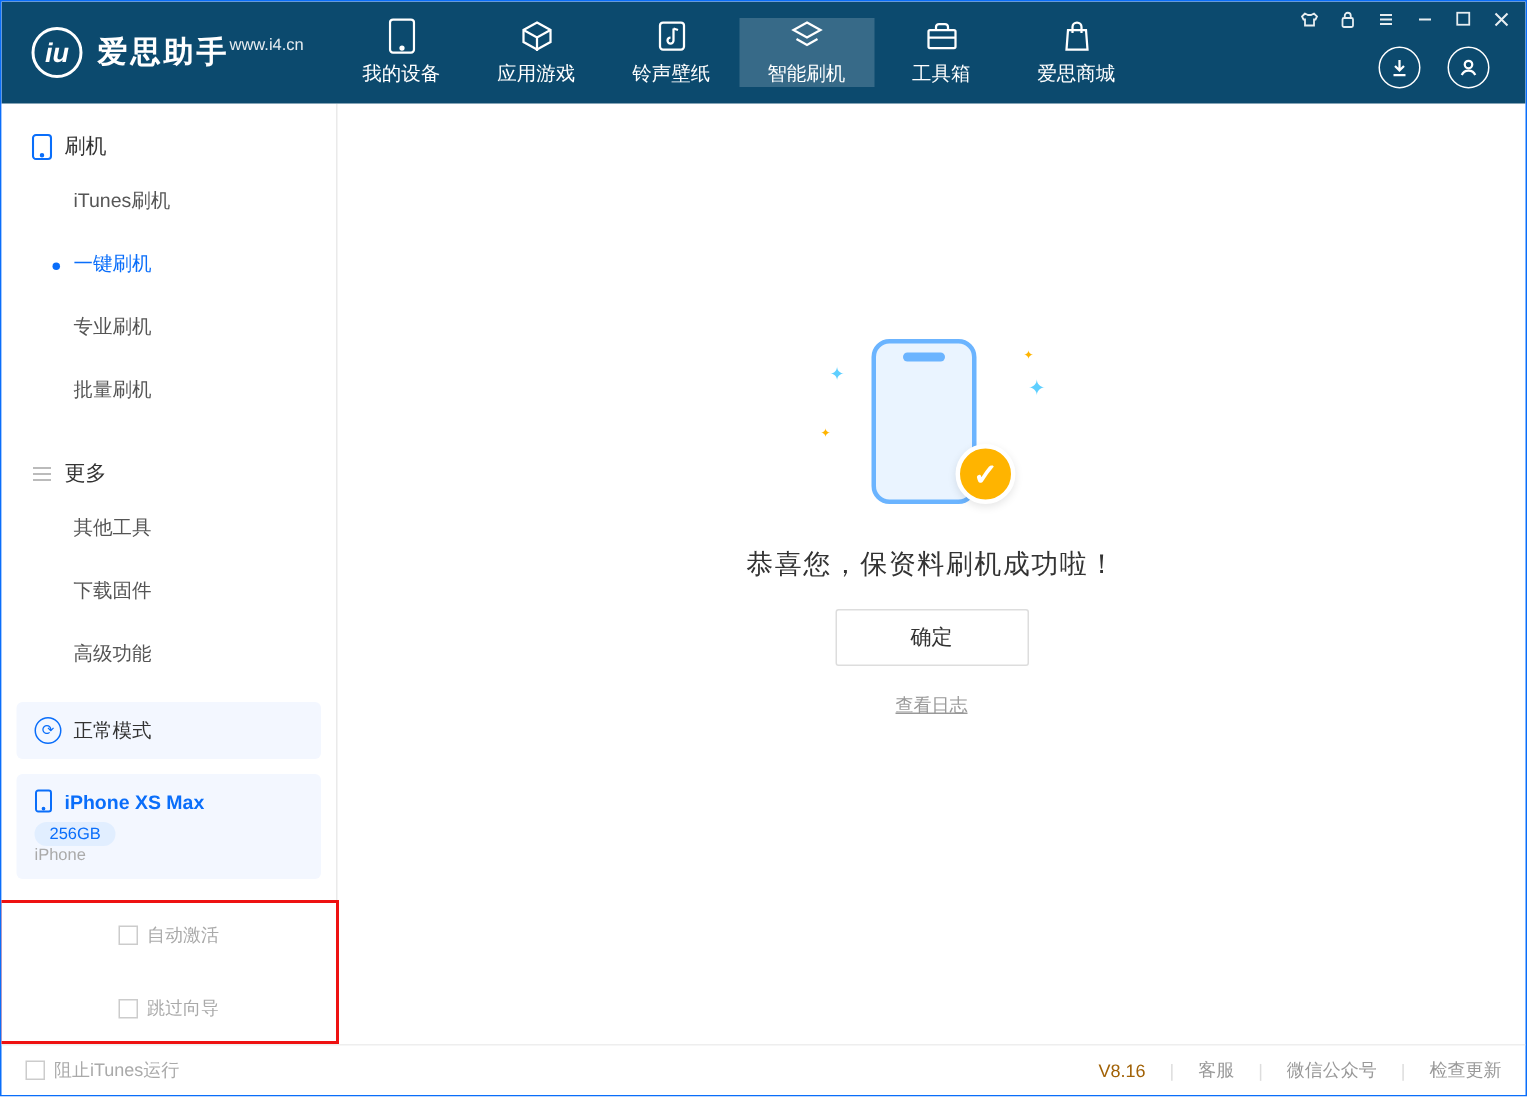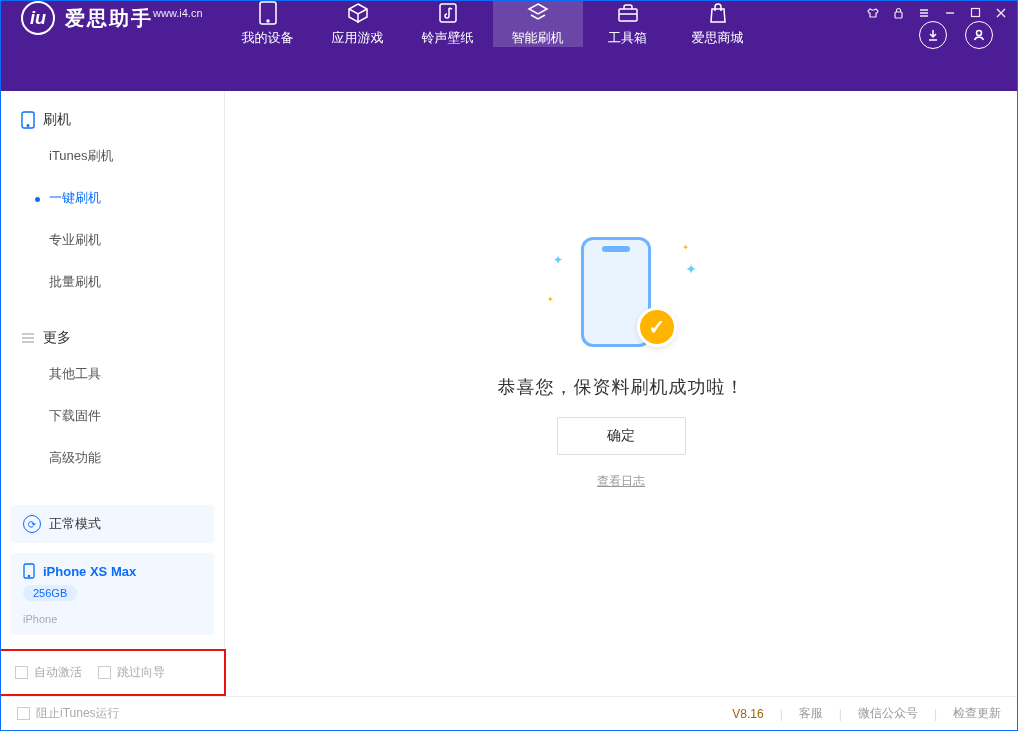--- a/index.html
+++ b/index.html
@@ -1,19 +1,19 @@
 <!DOCTYPE html>
 <html><head>
   <meta charset="utf-8">
   <style>
     * { margin: 0; padding: 0; box-sizing: border-box; font-family: "Microsoft YaHei", "PingFang SC", sans-serif; }
     body { background: #f5f5f5; display: flex; justify-content: center; align-items: center; min-height: 100vh; }
     .window { width: 1018px; height: 731px; background: #fff; border: 1px solid #0a6efa; display: flex; flex-direction: column; overflow: hidden; }
     
-    .header { background: #4c1d95; height: 90px; display: flex; align-items: flex-start; color: #fff; position: relative; }
+    .header { background: #0c4a6e; height: 68px; display: flex; align-items: center; color: #fff; position: relative; }
     .logo-block { display: flex; align-items: center; padding: 0 20px 0 20px; gap: 10px; }
     .logo-circle { width: 34px; height: 34px; border: 2.5px solid #fff; border-radius: 50%; display: flex; align-items: center; justify-content: center; font-weight: bold; font-size: 18px; font-style: italic; }
     .logo-text { display: flex; flex-direction: row; line-height: 1.1; }
     .logo-text .title { font-size: 20px; font-weight: 600; letter-spacing: 2px; }
     .logo-text .sub { font-size: 11px; opacity: .9; }
     
     .nav { display: flex; align-items: stretch; }
     .nav-item { width: 90px; display: flex; flex-direction: column; align-items: center; justify-content: center; gap: 4px; cursor: pointer; font-size: 13px; }
     .nav-item.active { background: rgba(255,255,255,.18); }
     .nav-icon { width: 24px; height: 24px; display: flex; align-items: center; justify-content: center; }
@@ -30,23 +30,23 @@
     .side-item { padding: 12px 20px 12px 48px; font-size: 13px; color: #555; cursor: pointer; }
     .side-item.active { color: #0a6efa; }
     .side-item.active::before { content: ""; display: inline-block; width: 5px; height: 5px; background: #0a6efa; border-radius: 50%; margin-right: -5px; position: relative; left: -14px; top: 0; }
     
     .side-bottom { margin-top: auto; padding: 0 10px 14px 10px; }
     .mode-card { background: #f3f7ff; border-radius: 4px; padding: 10px 12px; display: flex; align-items: center; gap: 8px; margin-bottom: 10px; }
     .mode-icon { width: 18px; height: 18px; border: 1.5px solid #0a6efa; border-radius: 50%; display: flex; align-items: center; justify-content: center; color: #0a6efa; font-size: 10px; }
     .device-card { background: #f3f7ff; border-radius: 4px; padding: 10px 12px; }
     .device-row1 { display: flex; align-items: center; gap: 8px; font-size: 13px; color: #0a6efa; font-weight: 600; }
     .device-badge { display: inline-block; background: #e1eeff; color: #0a6efa; font-size: 11px; padding: 2px 10px; border-radius: 10px; margin-top: 6px; }
-    .device-sub { font-size: 11px; color: #aaa; margin-top: 12px; }
-    
-    .highlight-box { border: 2px solid #e11; margin: 0 -2px; padding: 13px 14px; display: flex; gap: 16px; align-items: center; }
+    .device-sub { font-size: 11px; color: #aaa; margin-top: 0; }
+    
+    .highlight-box { border: 2px solid #e11; margin: 0 -2px; padding: 13px 14px; display: flex; gap: 32px; align-items: center; flex-direction: column; }
     .cb { display: flex; align-items: center; gap: 6px; font-size: 12px; color: #aaa; cursor: pointer; }
     .cb-box { width: 13px; height: 13px; border: 1px solid #ccc; background: #fff; }
     
     .main { flex: 1; position: relative; display: flex; flex-direction: column; align-items: center; justify-content: center; gap: 18px; padding-bottom: 60px; }
     .illus { position: relative; width: 140px; height: 120px; }
     .phone { position: absolute; left: 30px; top: 0; width: 70px; height: 110px; border: 3px solid #6bb4ff; border-radius: 12px; background: #eaf4ff; }
     .phone::before { content: ""; position: absolute; top: 6px; left: 50%; transform: translateX(-50%); width: 28px; height: 6px; background: #6bb4ff; border-radius: 3px; }
     .check-badge { position: absolute; right: 14px; bottom: 10px; width: 40px; height: 40px; background: #ffb400; border-radius: 50%; display: flex; align-items: center; justify-content: center; color: #fff; font-size: 20px; font-weight: bold; border: 3px solid #fff; box-shadow: 0 2px 6px rgba(0,0,0,.1); }
     .spark { position: absolute; color: #ffb400; font-size: 12px; }
     .s1 { left: 2px; top: 16px; color: #5ecfff; }

